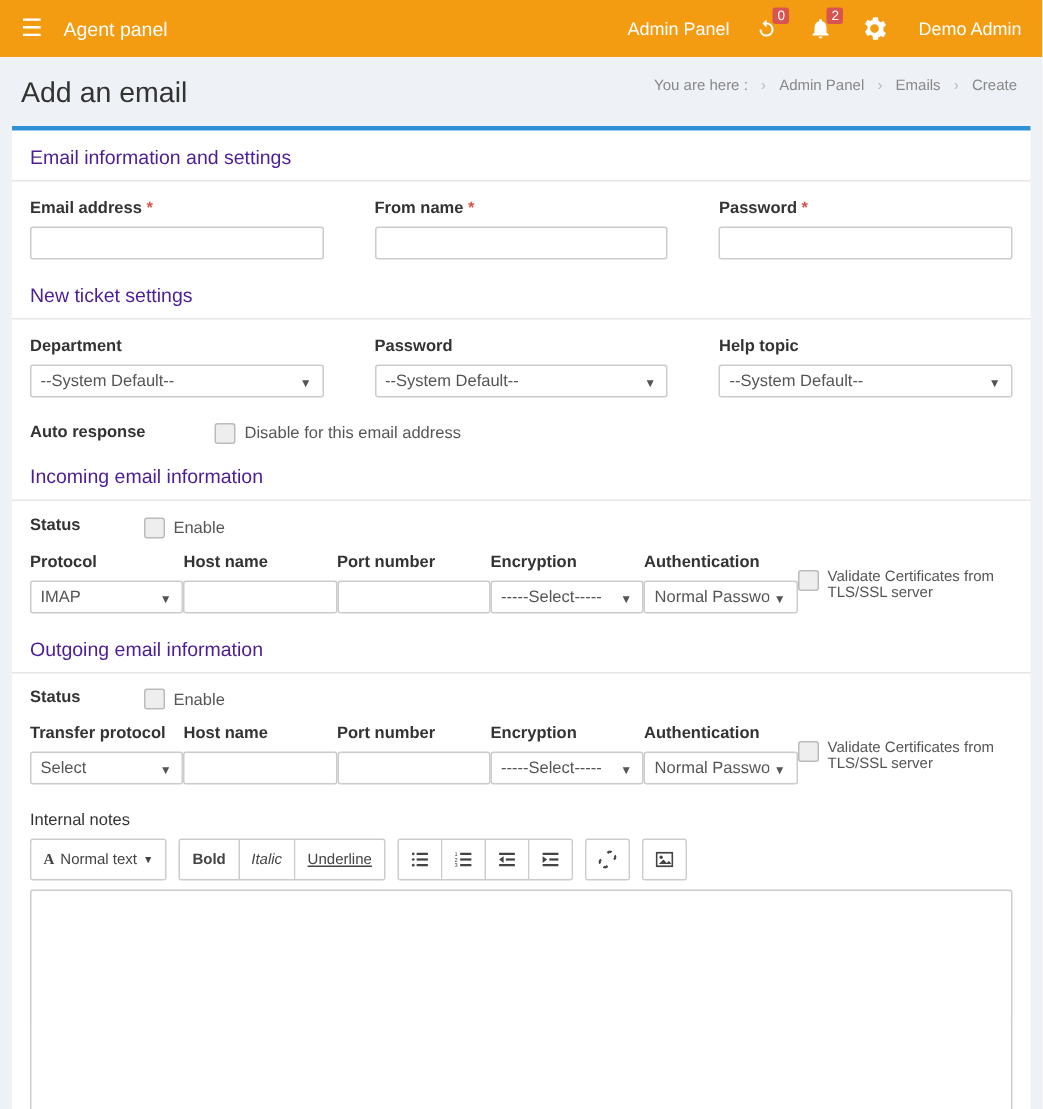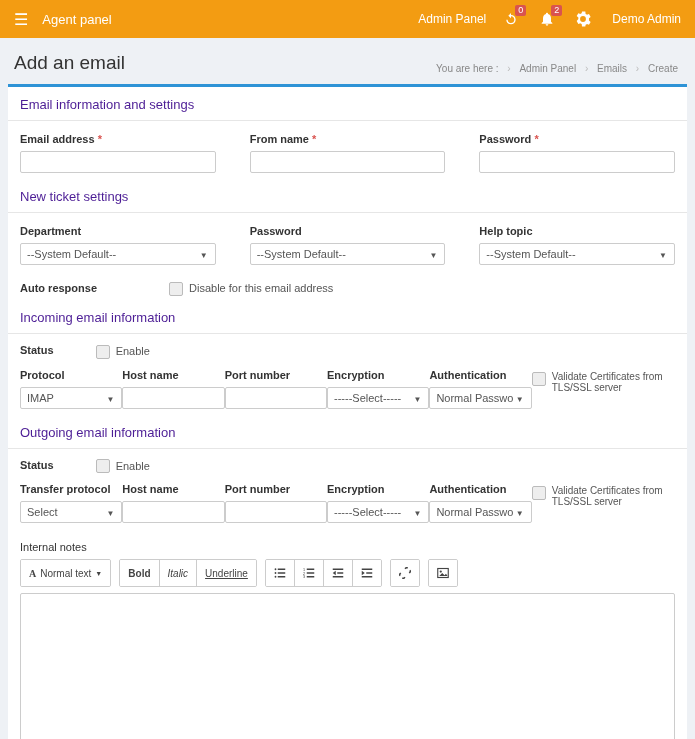--- a/index.html
+++ b/index.html
@@ -7,39 +7,39 @@
 .topbar{background:#f39c12;height:38px;display:flex;align-items:center;padding:0 14px;color:#fff}
 .hamburger{font-size:16px;margin-right:14px;cursor:pointer}
 .topbar-title{font-size:13px}
 .topbar-spacer{flex:1}
 .top-link{font-size:12px;margin-right:14px;cursor:pointer}
 .top-icon{position:relative;width:22px;height:22px;margin-right:14px;display:flex;align-items:center;justify-content:center;cursor:pointer}
 .top-icon svg{width:16px;height:16px;fill:#fff}
 .badge{position:absolute;top:-3px;right:-4px;background:#d9534f;color:#fff;font-size:9px;padding:1px 3px;border-radius:2px;line-height:1}
 .user-name{font-size:12px;margin-left:4px}
 .gear-big svg{width:20px;height:20px;fill:#fff}
-.page-head{display:flex;align-items:flex-end;padding:14px 14px 10px}
+.page-head{display:flex;align-items:flex-start;padding:14px 14px 10px}
 .page-title{font-size:19px;color:#333}
 .breadcrumb{margin-left:auto;font-size:10px;color:#888}
 .breadcrumb span{margin:0 3px}
 .breadcrumb .sep{color:#bbb}
 .panel{background:#fff;margin:0 8px;border-top:3px solid #2e93d6;padding:0 0 20px}
 .section-title{color:#4c1d95;font-size:13px;padding:10px 12px 8px;border-bottom:1px solid #e6e6e6}
 .grid3{display:flex;gap:34px;padding:12px 12px 6px}
 .col{flex:1;min-width:0}
-.grid6{display:flex;padding:10px 12px 6px;align-items:flex-start;flex-wrap:nowrap}
+.grid6{display:flex;padding:10px 12px 6px;align-items:center;flex-wrap:nowrap}
 .col6{flex:1;min-width:0}
 .col6.wide{flex:1.4}
 .lbl{font-size:11px;font-weight:bold;color:#333;display:block;margin-bottom:6px}
 .req{color:#d9534f}
 input[type=text],input[type=password],select{width:100%;height:22px;border:1px solid #ccc;border-radius:2px;padding:0 6px;font-size:11px;color:#555;background:#fff}
 select{appearance:none;-webkit-appearance:none;background:#fff;padding-right:18px}
 .select-wrap{position:relative}
 .select-wrap::after{content:"▼";position:absolute;right:8px;top:8px;font-size:8px;color:#555;pointer-events:none}
-.row-inline{display:flex;align-items:center;padding:10px 12px 4px;gap:72px}
+.row-inline{display:flex;align-items:center;padding:10px 12px 4px;gap:46px}
 .chk{width:14px;height:14px;border:1px solid #bbb;border-radius:2px;display:inline-block;vertical-align:middle;margin-right:6px;background:#eee}
 .chk-label{font-size:11px;color:#555}
 .status-row{display:flex;padding:10px 12px 0;gap:42px}
 .valcert{font-size:10px;color:#555;display:flex;align-items:flex-start;padding-top:2px}
 .valcert .chk{margin-top:1px;flex-shrink:0}
 .toolbar{display:flex;padding:6px 12px 0;gap:0;align-items:center}
 .tb-group{display:flex;border:1px solid #ccc;border-radius:2px;overflow:hidden;margin-right:8px}
 .tb-btn{height:26px;padding:0 8px;background:#fff;border:none;border-right:1px solid #ccc;font-size:10px;color:#444;cursor:pointer;display:flex;align-items:center;gap:4px}
 .tb-btn:last-child{border-right:none}
 .tb-btn svg{width:12px;height:12px;fill:#444}

